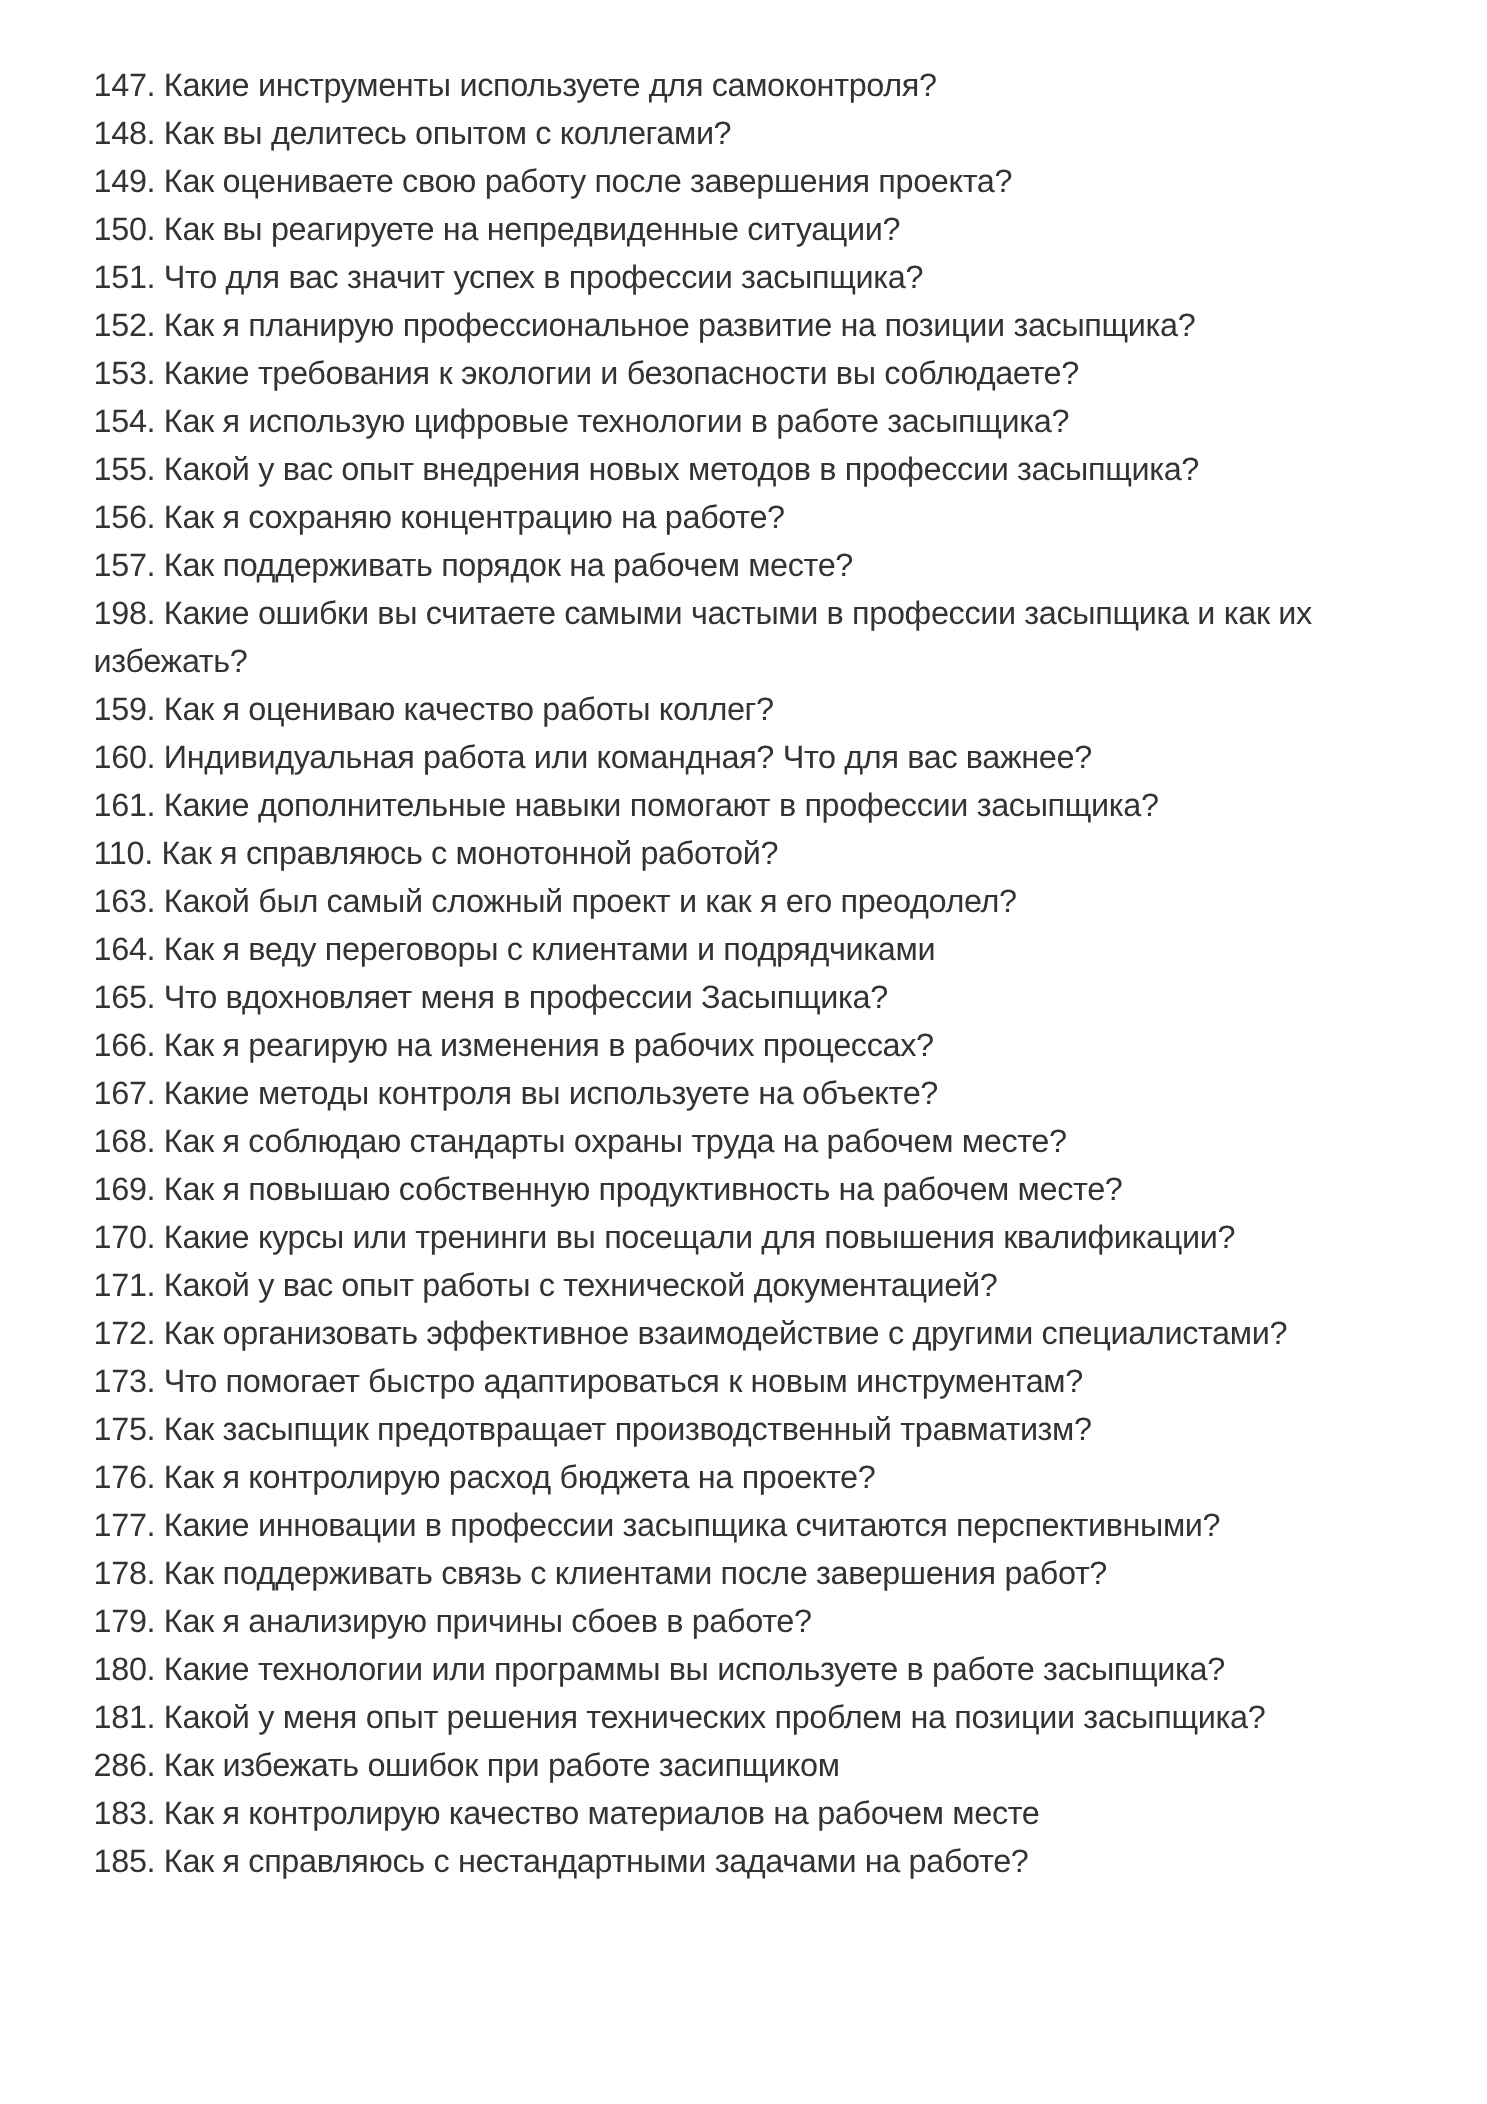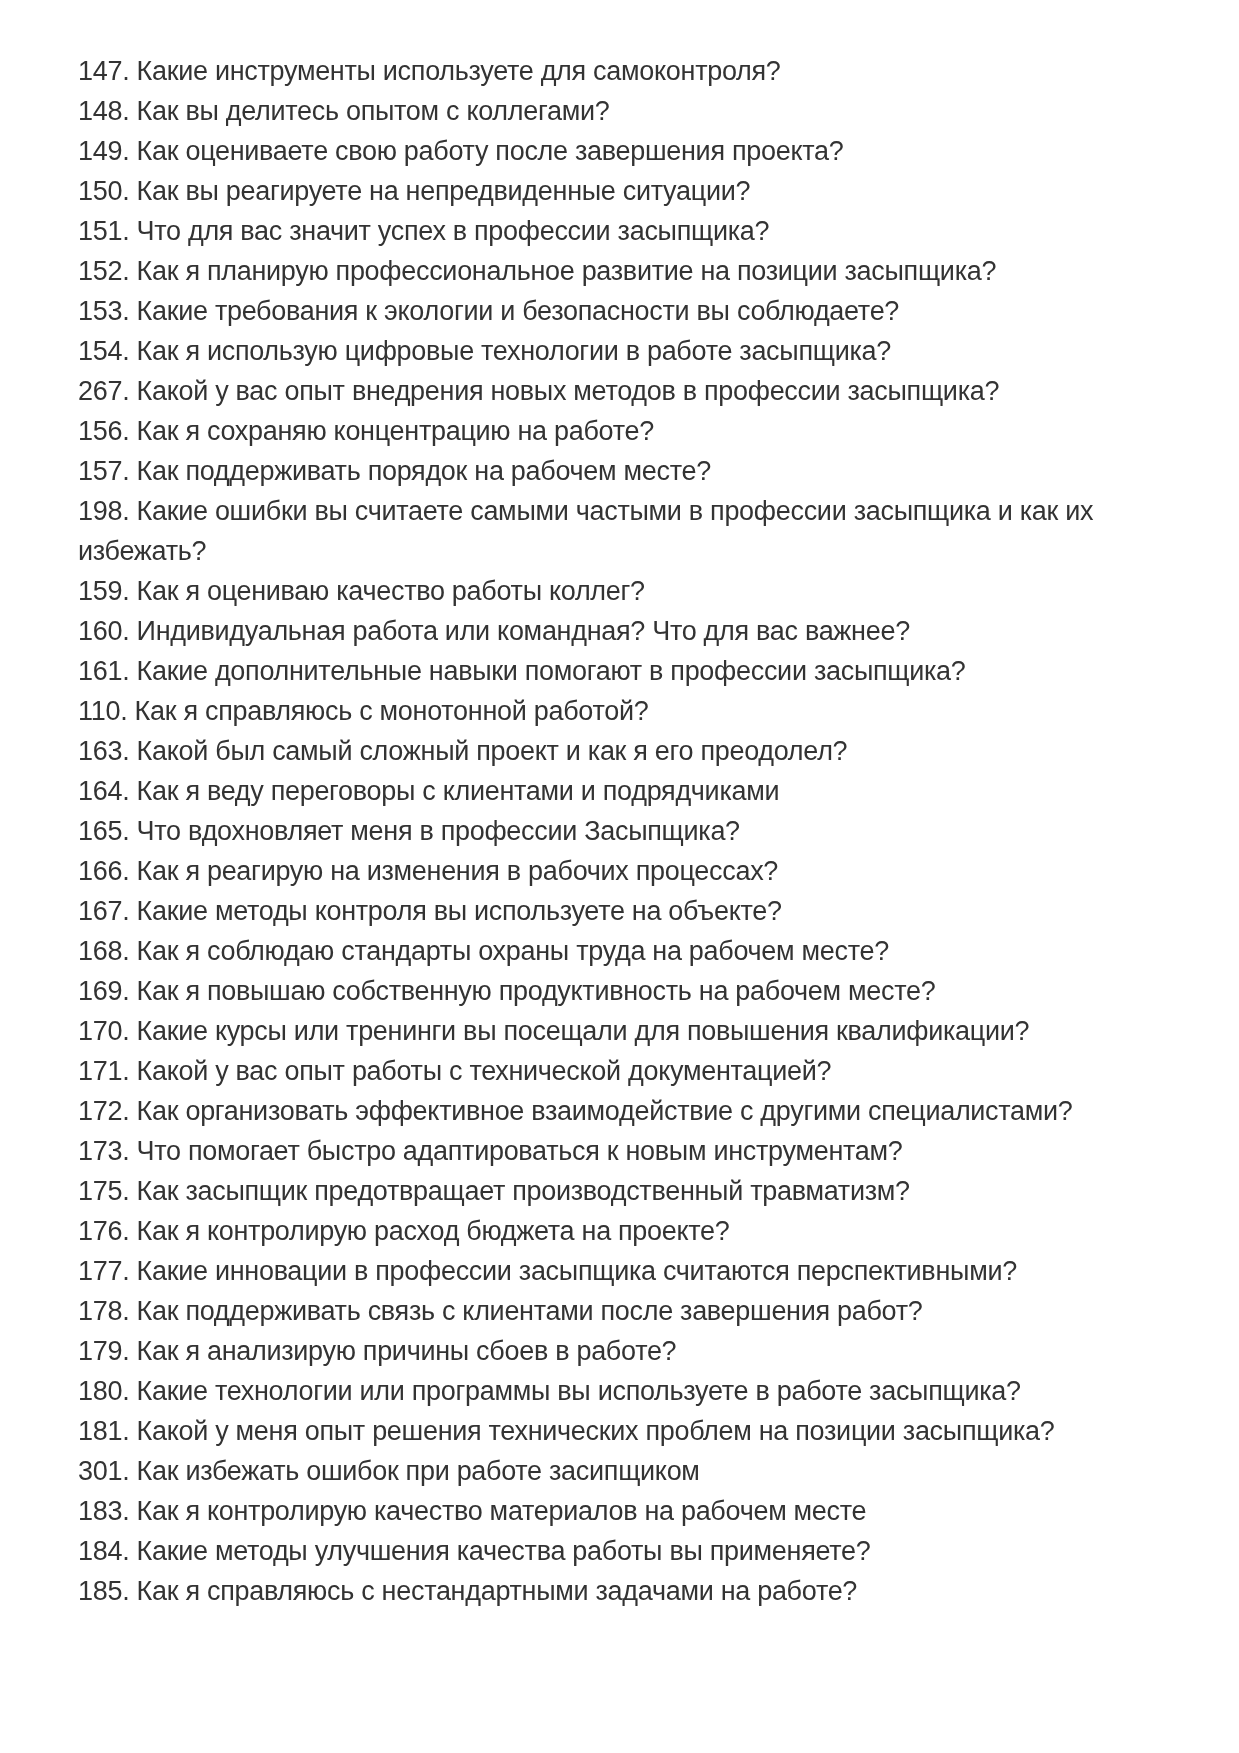--- a/index.html
+++ b/index.html
@@ -39,21 +39,21 @@
 <div class="doc-page">
   <div class="question-list" style="color: rgb(51, 51, 51);">
       <p class="item">147. Какие инструменты используете для самоконтроля?</p>
       <p class="item">148. Как вы делитесь опытом с коллегами?</p>
       <p class="item">149. Как оцениваете свою работу после завершения проекта?</p>
       <p class="item">150. Как вы реагируете на непредвиденные ситуации?</p>
       <p class="item">151. Что для вас значит успех в профессии засыпщика?</p>
       <p class="item">152. Как я планирую профессиональное развитие на позиции засыпщика?</p>
       <p class="item">153. Какие требования к экологии и безопасности вы соблюдаете?</p>
       <p class="item">154. Как я использую цифровые технологии в работе засыпщика?</p>
-      <p class="item">267. Какой у вас опыт внедрения новых методов в профессии засыпщика?</p>
+      <p class="item">155. Какой у вас опыт внедрения новых методов в профессии засыпщика?</p>
       <p class="item">156. Как я сохраняю концентрацию на работе?</p>
       <p class="item">157. Как поддерживать порядок на рабочем месте?</p>
       <p class="item">198. Какие ошибки вы считаете самыми частыми в профессии засыпщика и как их
 избежать?</p>
       <p class="item">159. Как я оцениваю качество работы коллег?</p>
       <p class="item">160. Индивидуальная работа или командная? Что для вас важнее?</p>
       <p class="item">161. Какие дополнительные навыки помогают в профессии засыпщика?</p>
       <p class="item">110. Как я справляюсь с монотонной работой?</p>
       <p class="item">163. Какой был самый сложный проект и как я его преодолел?</p>
       <p class="item">164. Как я веду переговоры с клиентами и подрядчиками</p>
@@ -66,18 +66,17 @@
       <p class="item">171. Какой у вас опыт работы с технической документацией?</p>
       <p class="item">172. Как организовать эффективное взаимодействие с другими специалистами?</p>
       <p class="item">173. Что помогает быстро адаптироваться к новым инструментам?</p>
       <p class="item">175. Как засыпщик предотвращает производственный травматизм?</p>
       <p class="item">176. Как я контролирую расход бюджета на проекте?</p>
       <p class="item">177. Какие инновации в профессии засыпщика считаются перспективными?</p>
       <p class="item">178. Как поддерживать связь с клиентами после завершения работ?</p>
       <p class="item">179. Как я анализирую причины сбоев в работе?</p>
       <p class="item">180. Какие технологии или программы вы используете в работе засыпщика?</p>
       <p class="item">181. Какой у меня опыт решения технических проблем на позиции засыпщика?</p>
-      <p class="item">301. Как избежать ошибок при работе засипщиком</p>
+      <p class="item">286. Как избежать ошибок при работе засипщиком</p>
       <p class="item">183. Как я контролирую качество материалов на рабочем месте</p>
-      <p class="item">184. Какие методы улучшения качества работы вы применяете?</p>
       <p class="item">185. Как я справляюсь с нестандартными задачами на работе?</p>
     </div>
 </div>
 
 </body></html>

